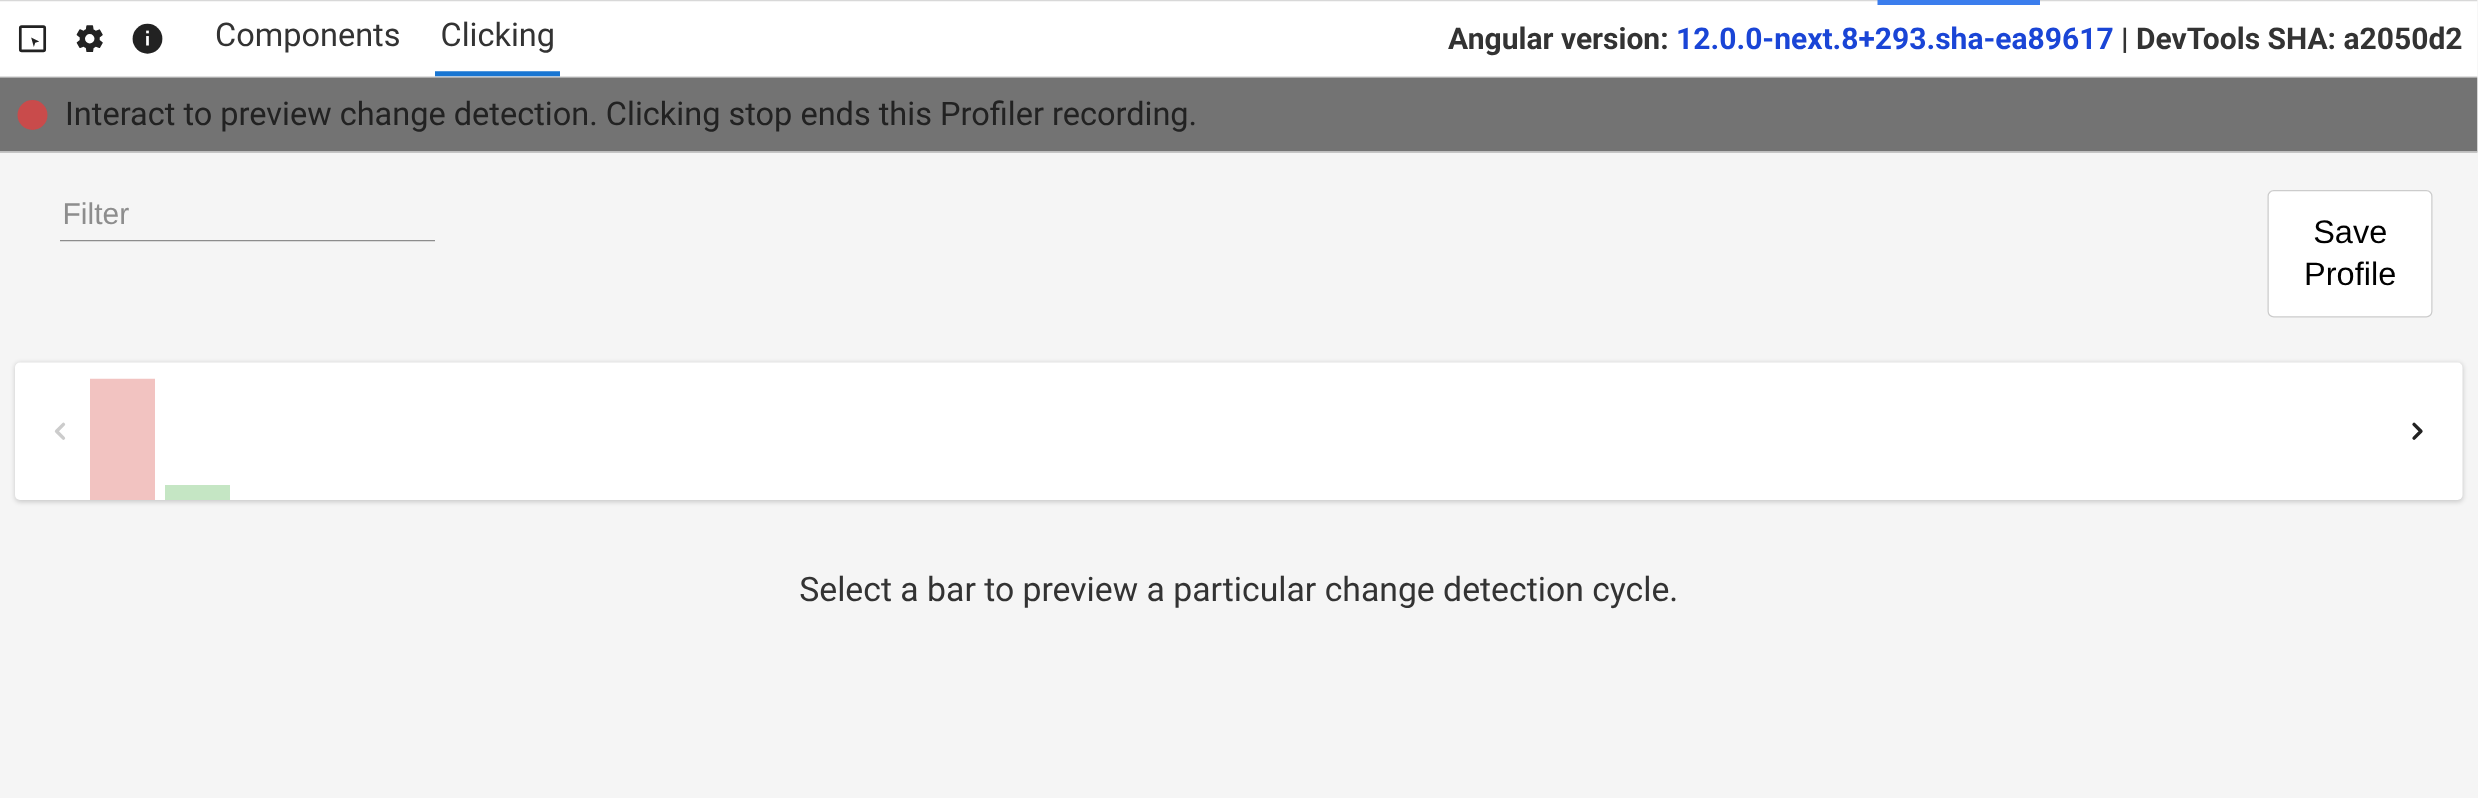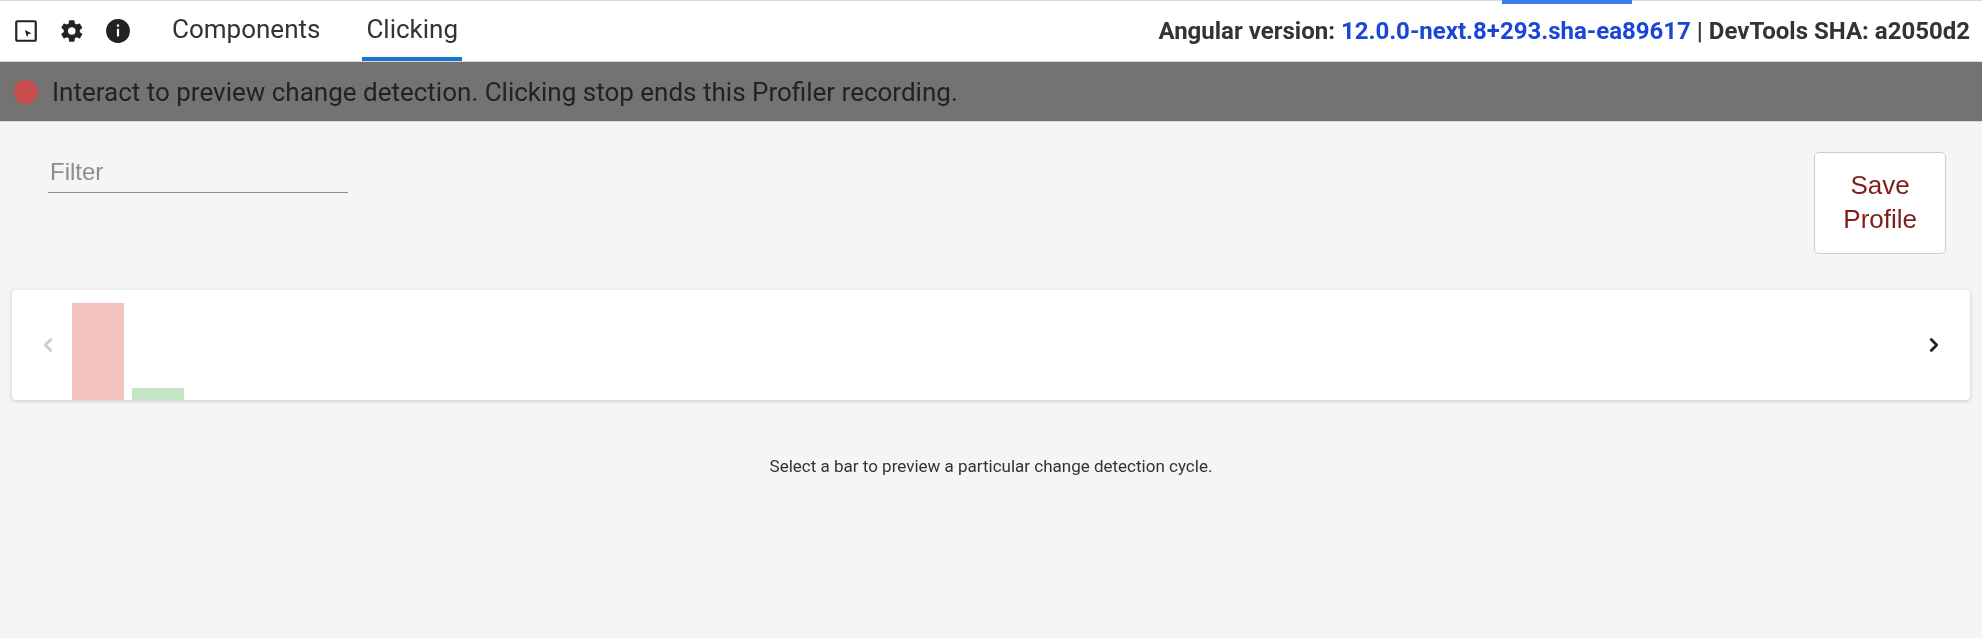--- a/index.html
+++ b/index.html
@@ -34,21 +34,21 @@
       height: 28px;
       display: flex;
       align-items: center;
       justify-content: center;
       cursor: pointer;
     }
     .tabs {
       display: flex;
       align-items: stretch;
       height: 100%;
-      gap: 38px;
+      gap: 24px;
       margin-left: 18px;
     }
     .tab {
       display: flex;
       align-items: center;
       font-size: 26px;
       color: #333;
       cursor: pointer;
       border-bottom: 4px solid transparent;
       padding: 0 4px;
@@ -112,21 +112,21 @@
     }
     .save-button {
       background: #fff;
       border: 1px solid #ccc;
       border-radius: 5px;
       font-size: 26px;
       padding: 16px 28px;
       line-height: 1.3;
       cursor: pointer;
       text-align: center;
-      color: #7f1d1d;
+      color: #000000;
       margin-left: 32px;
     }
     .bar-panel {
       margin: 12px 12px 0 12px;
       background: #fff;
       border-radius: 4px;
       box-shadow: 0 1px 4px rgba(0,0,0,0.18);
       display: flex;
       align-items: center;
       height: 110px;
@@ -168,21 +168,21 @@
       height: 97px;
       background: #f2c3c1;
     }
     .bar.green {
       width: 52px;
       height: 12px;
       background: #c5e6c4;
     }
     .hint-row {
       text-align: center;
-      font-size: 17px;
+      font-size: 27px;
       color: #333;
       padding: 56px 0 80px 0;
     }
     .top-accent {
       position: absolute;
       top: 0;
       right: 350px;
       width: 130px;
       height: 4px;
       background: #3b7ded;

